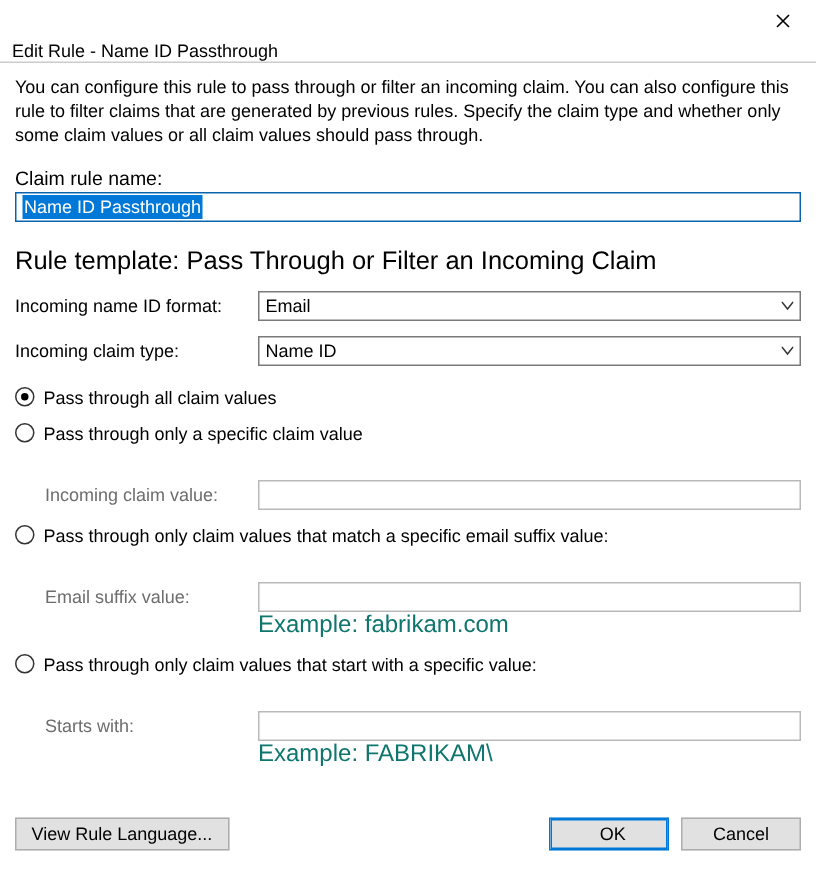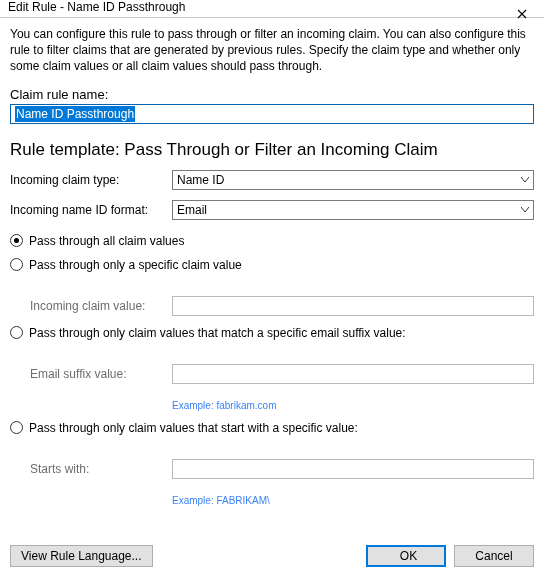--- a/index.html
+++ b/index.html
@@ -14,24 +14,24 @@
     overflow: hidden;
   }
   .window {
     width: 544px;
     height: 584px;
     display: flex;
     flex-direction: column;
     background: #fff;
   }
   .titlebar {
-    height: 18px;
-    display: flex;
-    align-items: flex-start;
-    padding: 0 8px 16px 8px;
+    height: 42px;
+    display: flex;
+    align-items: flex-end;
+    padding: 0 8px 0 8px;
     background: #fff;
     border-bottom: 1px solid #ccc;
     position: relative;
   }
   .titlebar .title {
     font-size: 12px;
     color: #000;
   }
   .titlebar .close {
     position: absolute;
@@ -142,24 +142,24 @@
     font-size: 12px;
     color: #6d6d6d;
   }
   .sub-input {
     flex: 1;
     height: 20px;
     border: 1px solid #b9b9b9;
     background: #fff;
   }
   .example {
-    font-size: 10px;
-    color: #3b82f6;
+    font-size: 16px;
+    color: #0f766e;
     padding-left: 162px;
-    margin-top: 16px;
+    margin-top: 0;
   }
   .footer {
     height: 46px;
     display: flex;
     align-items: center;
     padding: 0 10px 10px 10px;
   }
   .btn {
     height: 22px;
     min-width: 80px;
@@ -200,43 +200,43 @@
     <div class="field-label">Claim rule name:</div>
     <div class="textfield">
       <span class="sel">Name ID Passthrough</span>
     </div>
 
     <div class="template-line">
       <span>Rule template: </span><span>Pass Through or Filter an Incoming Claim</span>
     </div>
 
     <div class="form-row">
+      <div class="lab">Incoming name ID format:</div>
+      <div class="combo">
+        <span>Email</span>
+        <span class="arrow">
+          <svg viewBox="0 0 8 6">
+              <path d="M0 0 L4 5 L8 0" stroke="#333" stroke-width="1" fill="none"></path>
+            </svg>
+        </span>
+      </div>
+    </div>
+
+    <div class="form-row">
       <div class="lab">Incoming claim type:</div>
       <div class="combo">
         <span>Name ID</span>
         <span class="arrow">
           <svg viewBox="0 0 8 6">
               <path d="M0 0 L4 5 L8 0" stroke="#333" stroke-width="1" fill="none"></path>
             </svg>
         </span>
       </div>
     </div>
 
-    <div class="form-row">
-      <div class="lab">Incoming name ID format:</div>
-      <div class="combo">
-        <span>Email</span>
-        <span class="arrow">
-          <svg viewBox="0 0 8 6">
-              <path d="M0 0 L4 5 L8 0" stroke="#333" stroke-width="1" fill="none"></path>
-            </svg>
-        </span>
-      </div>
-    </div>
-
     <div class="radio-group">
 
       <div class="radio-row first">
         <span class="radio checked"></span>
         <span class="radio-label">Pass through all claim values</span>
       </div>
 
       <div class="radio-row">
         <span class="radio"></span>
         <span class="radio-label">Pass through only a specific claim value</span>

